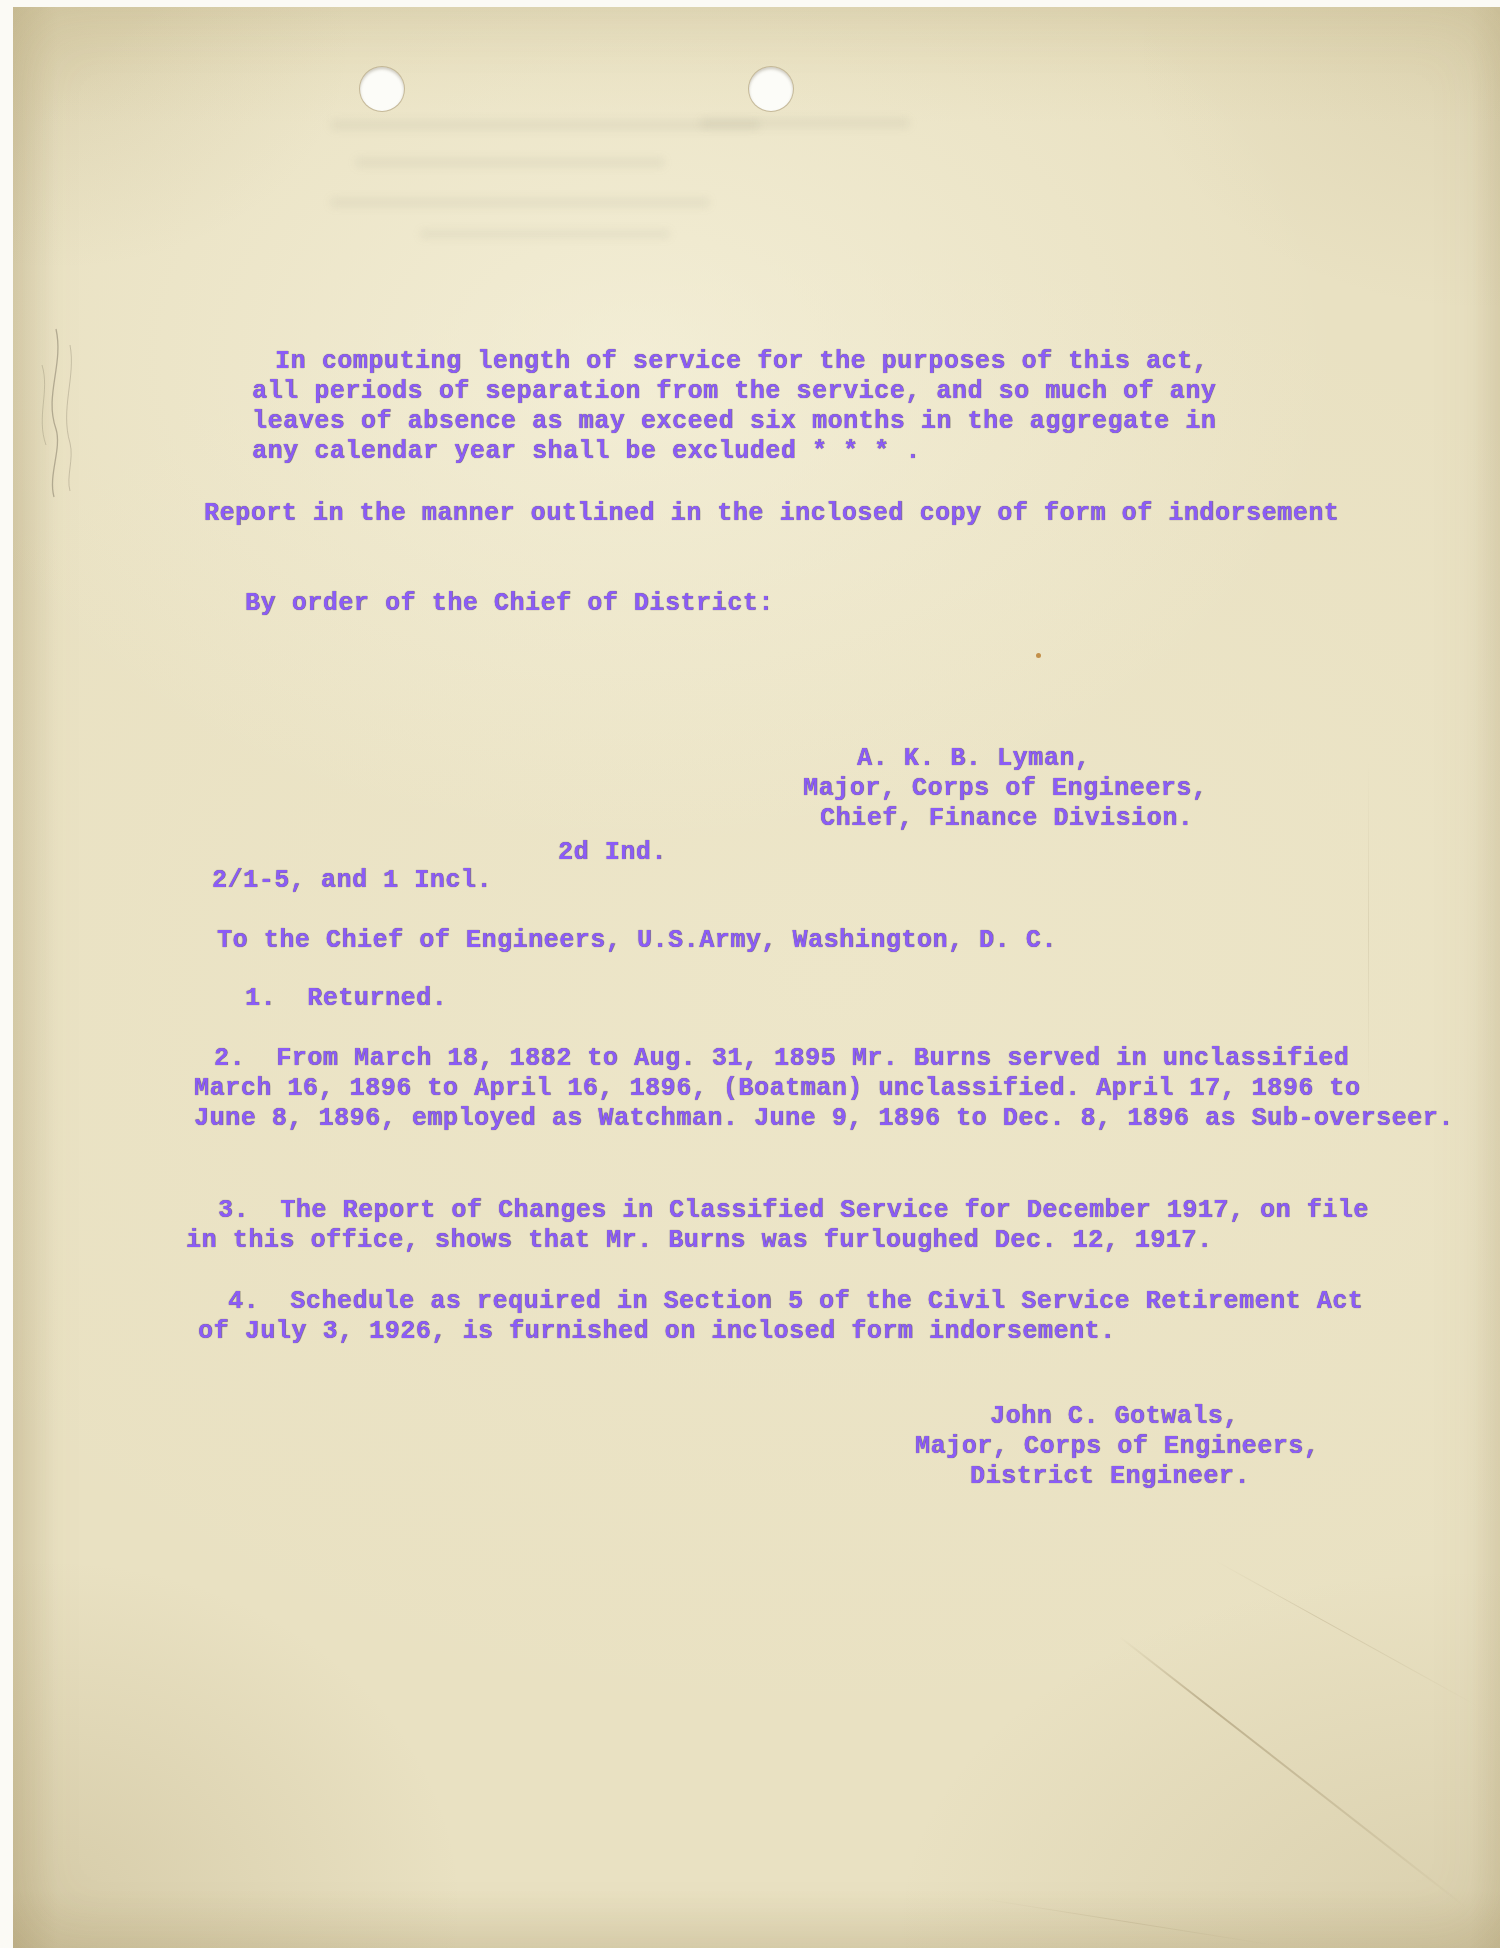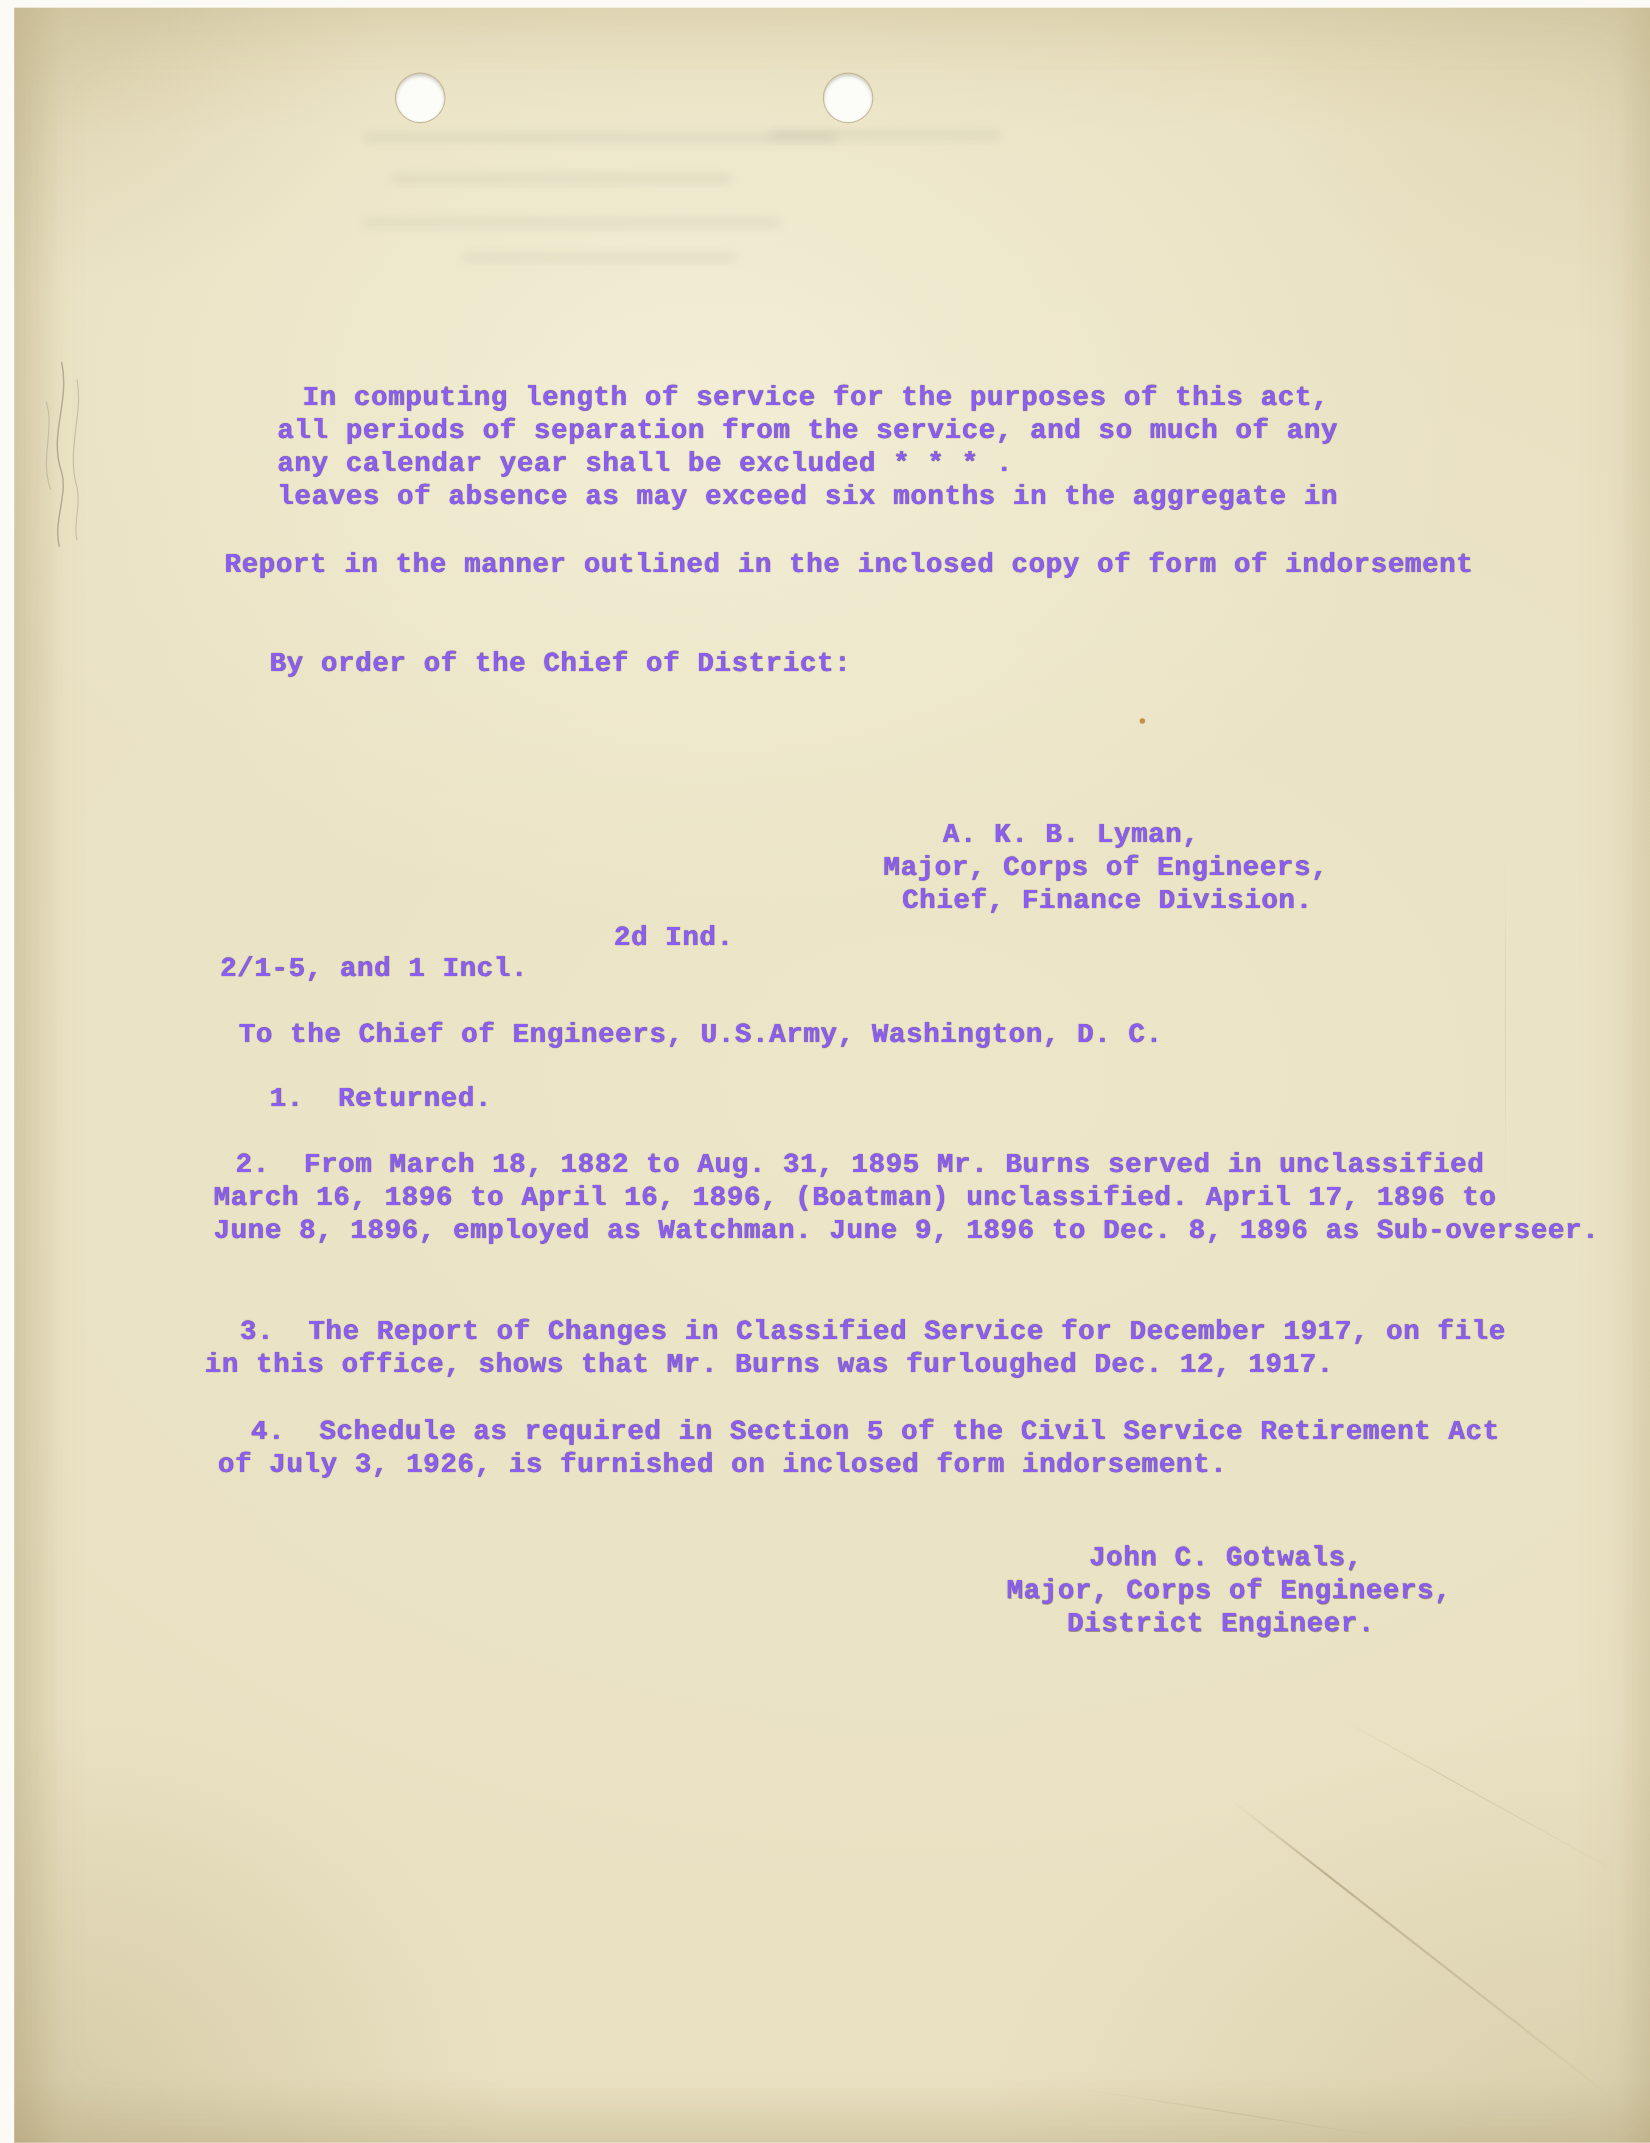--- a/index.html
+++ b/index.html
@@ -90,22 +90,22 @@
   <div class="crease c3"></div>
   <div class="crease c4"></div>
   <div class="speck"></div>
 
   <div class="hole" style="left:360px; top:67px;"></div>
   <div class="hole" style="left:749px; top:67px;"></div>
 
   <div class="tblock txt" style="left:252px; top:347px;">
     <div class="tline ind23">In computing length of service for the purposes of this act,</div>
     <div class="tline">all periods of separation from the service, and so much of any</div>
+    <div class="tline">leaves of absence as may exceed six months in the aggregate in</div>
     <div class="tline">any calendar year shall be excluded * * * .</div>
-    <div class="tline">leaves of absence as may exceed six months in the aggregate in</div>
   </div>
 
   <div class="tblock txt" style="left:204px; top:499px;">
     <div class="tline">Report in the manner outlined in the inclosed copy of form of indorsement</div>
   </div>
 
   <div class="tblock txt" style="left:245px; top:589px;">
     <div class="tline">By order of the Chief of District:</div>
   </div>
 
@@ -116,21 +116,21 @@
     <div class="tline">Major, Corps of Engineers,</div>
   </div>
   <div class="tblock txt" style="left:820px; top:804px;">
     <div class="tline">Chief, Finance Division.</div>
   </div>
 
   <div class="tblock txt" style="left:558px; top:838px;">
     <div class="tline">2d Ind.</div>
   </div>
 
-  <div class="tblock txt" style="left:200px; top:866px;">
+  <div class="tblock txt" style="left:212px; top:866px;">
     <div class="tline">2/1-5, and 1 Incl.</div>
   </div>
   <div class="tblock txt" style="left:217px; top:926px;">
     <div class="tline">To the Chief of Engineers, U.S.Army, Washington, D. C.</div>
   </div>
 
   <div class="tblock txt" style="left:245px; top:984px;">
     <div class="tline">1.  Returned.</div>
   </div>
 

